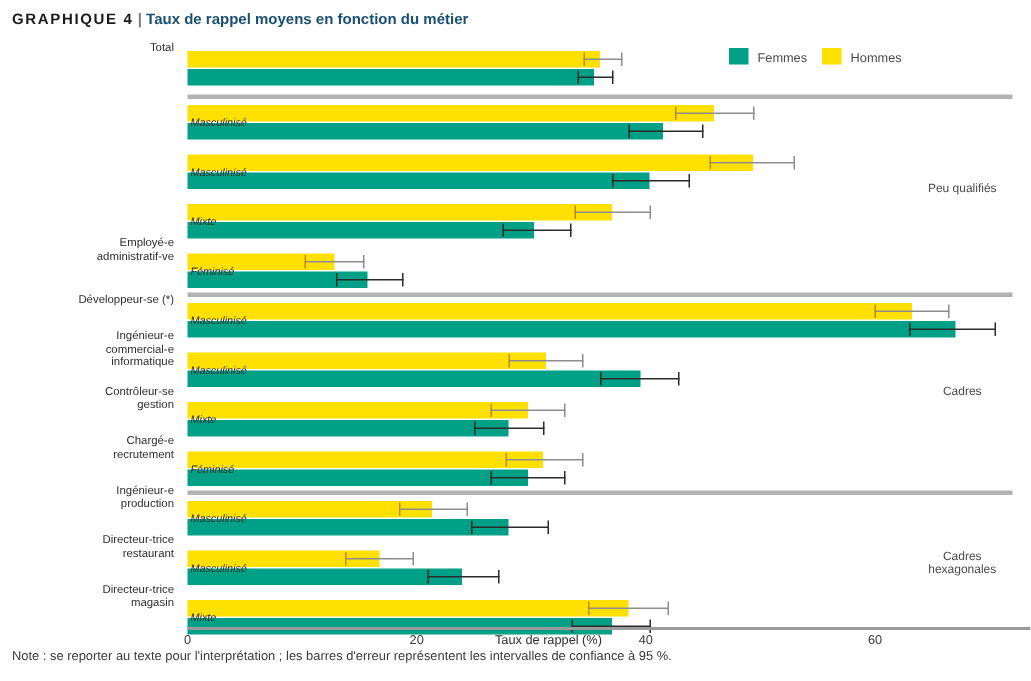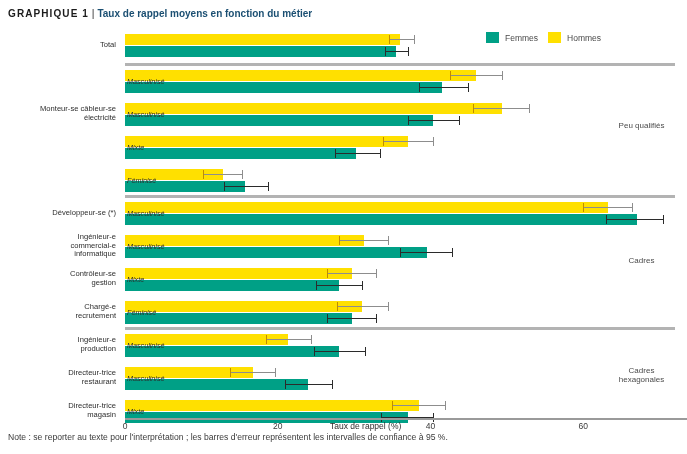--- a/index.html
+++ b/index.html
@@ -14,21 +14,21 @@
   #title .sep{color:#7a7a7a;font-weight:bold;}
   #title .sub{color:#1b4f72;}
 
   
   #legend{position:absolute;left:486px;top:32px;display:flex;align-items:center;gap:10px;font-size:8.5px;color:#4a4a4a;}
   .lg-item{display:flex;align-items:center;gap:6px;}
   .lg-sw{width:13px;height:11px;display:block;}
 
   
   #plot{position:absolute;left:125px;top:28px;width:550px;height:385px;}
-  #ylabels{position:absolute;left:0;top:28px;width:120px;height:385px;}
+  #ylabels{position:absolute;left:0;top:15px;width:120px;height:385px;}
   #rightlabels{position:absolute;left:596px;top:28px;width:91px;height:385px;}
 
   .ylab{position:absolute;right:4px;text-align:right;font-size:7.6px;line-height:8.6px;color:#2d2d2d;width:116px;}
   .rlab{position:absolute;left:0;text-align:center;font-size:8px;line-height:9.4px;color:#4a4a4a;width:91px;}
 
   .rowgrp{position:absolute;left:0;width:100%;}
   .bar{position:absolute;left:0;height:11px;}
   .bar.h{background:#ffe000;}
   .bar.f{background:#00a086;}
   .gtag{position:absolute;left:2px;font-size:7.2px;font-style:italic;color:#2b2b2b;line-height:11px;white-space:nowrap;}
@@ -51,43 +51,43 @@
   #xtitle{position:absolute;top:421px;font-size:8.5px;color:#2d2d2d;transform:translateX(-50%);}
 
   
   #notes{position:absolute;left:8px;top:432px;width:672px;font-size:8.6px;line-height:11px;color:#2d2d2d;}
   #notes .n2{color:#3a3a3a;}
 </style>
 </head>
 <body>
 
 <div id="title">
-  <span class="g">GRAPHIQUE 1</span>
+  <span class="g">GRAPHIQUE 4</span>
   <span class="sep">|</span>
   <span class="sub">Taux de rappel moyens en fonction du métier</span>
 </div>
 
 <div id="legend">
   <div class="lg-item">
     <span class="lg-sw" style="background:#00a086"></span>
     <span>Femmes</span>
   </div>
   <div class="lg-item">
     <span class="lg-sw" style="background:#ffe000"></span>
     <span>Hommes</span>
   </div>
 </div>
 
 <div id="ylabels">
     <div class="ylab" style="top: 12.7px;">
       <div>Total</div>
     </div>
-    <div class="ylab" style="top: 77.4px;">
-      <div>Monteur-se câbleur-se</div>
-      <div>électricité</div>
+    <div class="ylab" style="top: 143.4px;">
+      <div>Employé-e</div>
+      <div>administratif-ve</div>
     </div>
     <div class="ylab" style="top: 180.7px;">
       <div>Développeur-se (*)</div>
     </div>
     <div class="ylab" style="top: 205.1px;">
       <div>Ingénieur-e</div>
       <div>commercial-e</div>
       <div>informatique</div>
     </div>
     <div class="ylab" style="top: 242.4px;">

